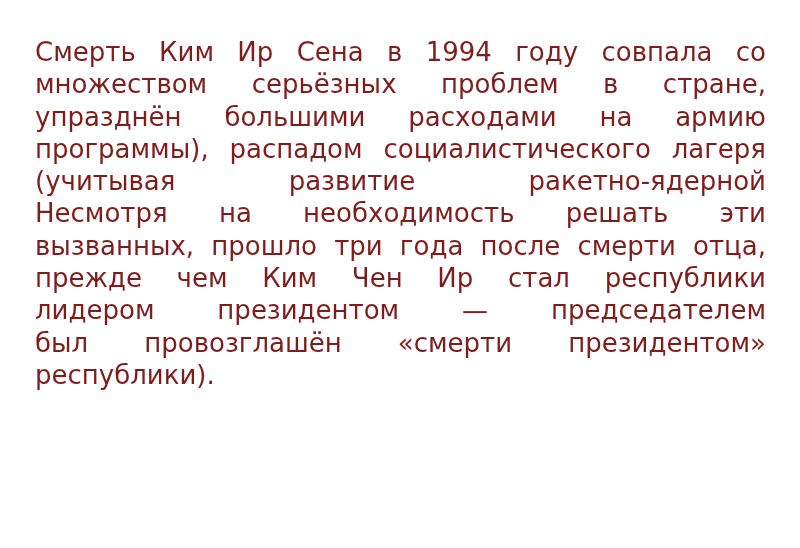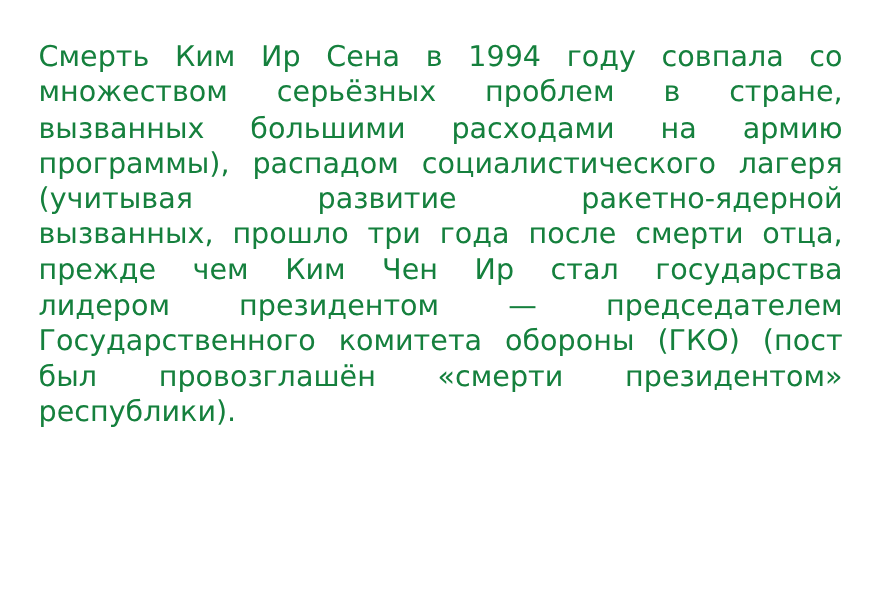--- a/index.html
+++ b/index.html
@@ -13,21 +13,21 @@
     height: 548px;
     background: #ffffff;
     overflow: hidden;
     font-family: "DejaVu Sans", sans-serif;
   }
   .text-block {
     position: absolute;
     left: 35px;
     right: 34px;
     top: 36px;
-    color: #15803d;
+    color: #7f1d1d;
     font-size: 26px;
     line-height: 32.3px;
     font-weight: 400;
   }
   .line {
     text-align: justify;
     text-align-last: justify;
     white-space: normal;
   }
   .line.last {
@@ -35,23 +35,23 @@
     text-align-last: left;
   }
 </style>
 </head>
 <body>
 
 <div class="slide">
   <div class="text-block">
     <div class="line">Смерть Ким Ир Сена в 1994 году совпала со</div>
     <div class="line">множеством серьёзных проблем в стране,</div>
-    <div class="line">вызванных большими расходами на армию</div>
+    <div class="line">упразднён большими расходами на армию</div>
     <div class="line">программы), распадом социалистического лагеря</div>
     <div class="line">(учитывая развитие ракетно-ядерной</div>
+    <div class="line">Несмотря на необходимость решать эти</div>
     <div class="line">вызванных, прошло три года после смерти отца,</div>
-    <div class="line">прежде чем Ким Чен Ир стал государства</div>
+    <div class="line">прежде чем Ким Чен Ир стал республики</div>
     <div class="line">лидером президентом — председателем</div>
-    <div class="line">Государственного комитета обороны (ГКО) (пост</div>
     <div class="line">был провозглашён «смерти президентом»</div>
     <div class="line last">республики).</div>
   </div>
 </div>
 
 </body></html>

